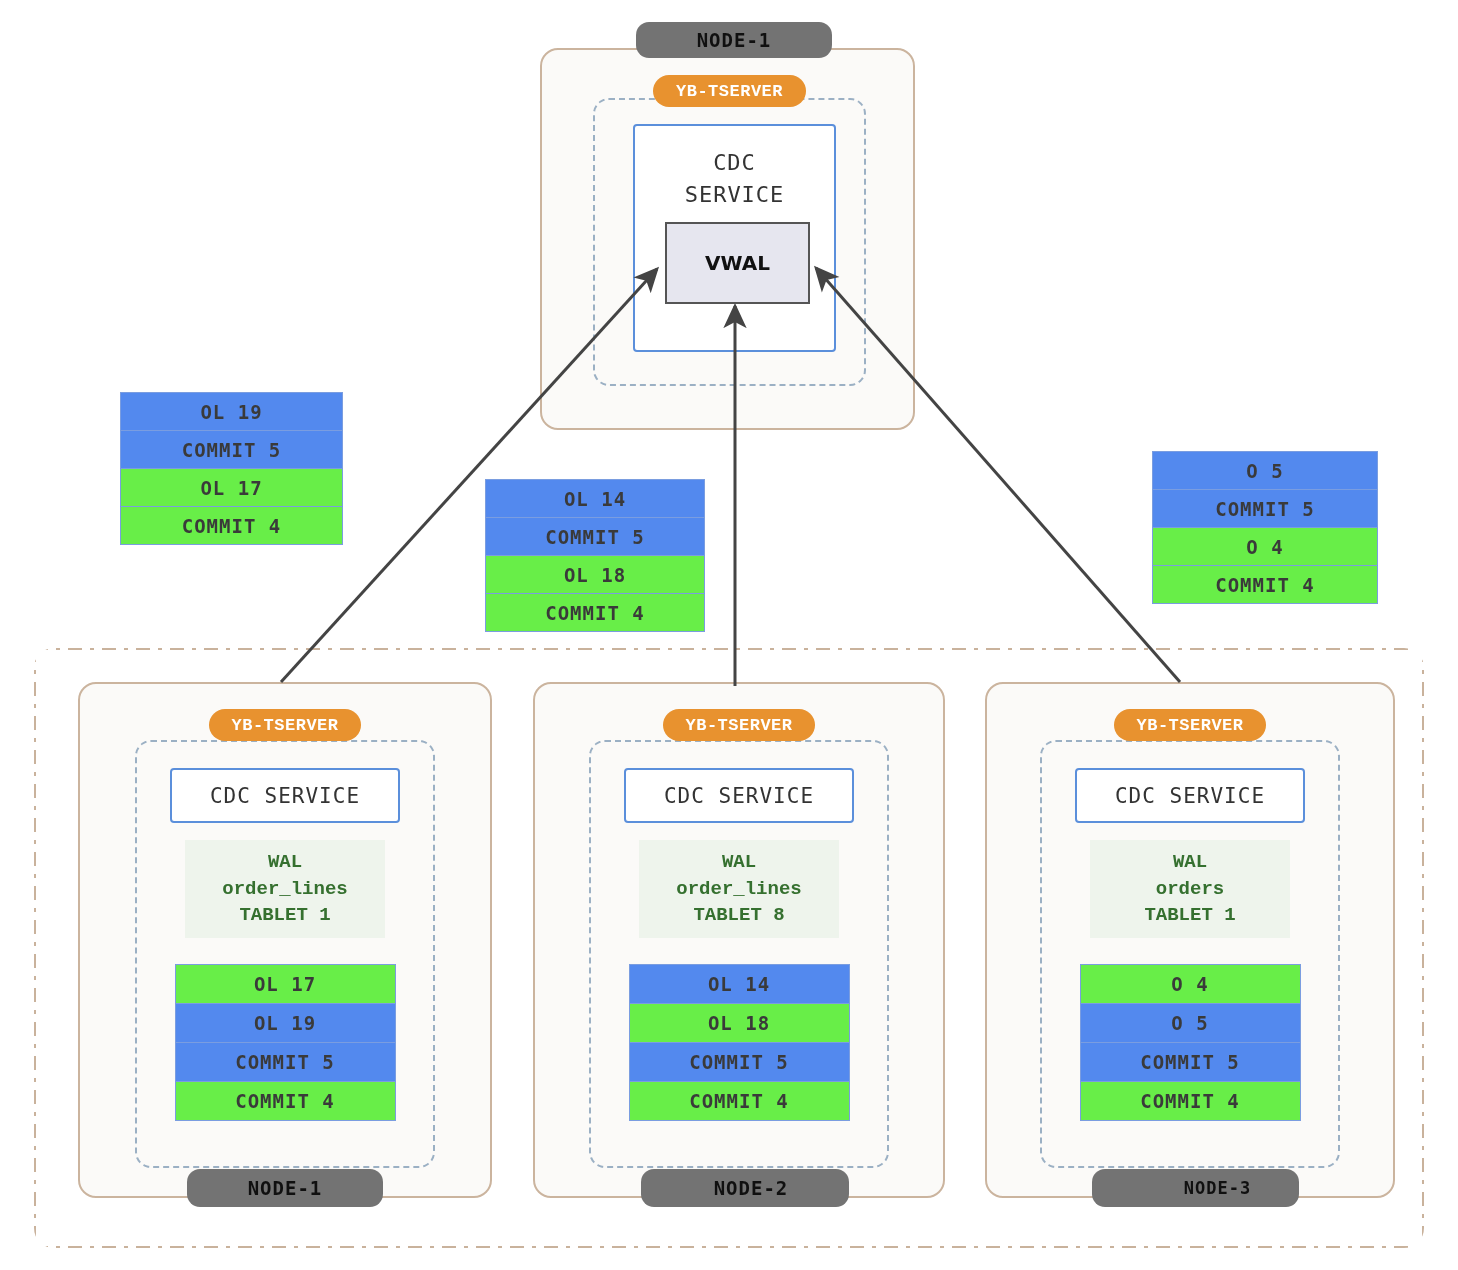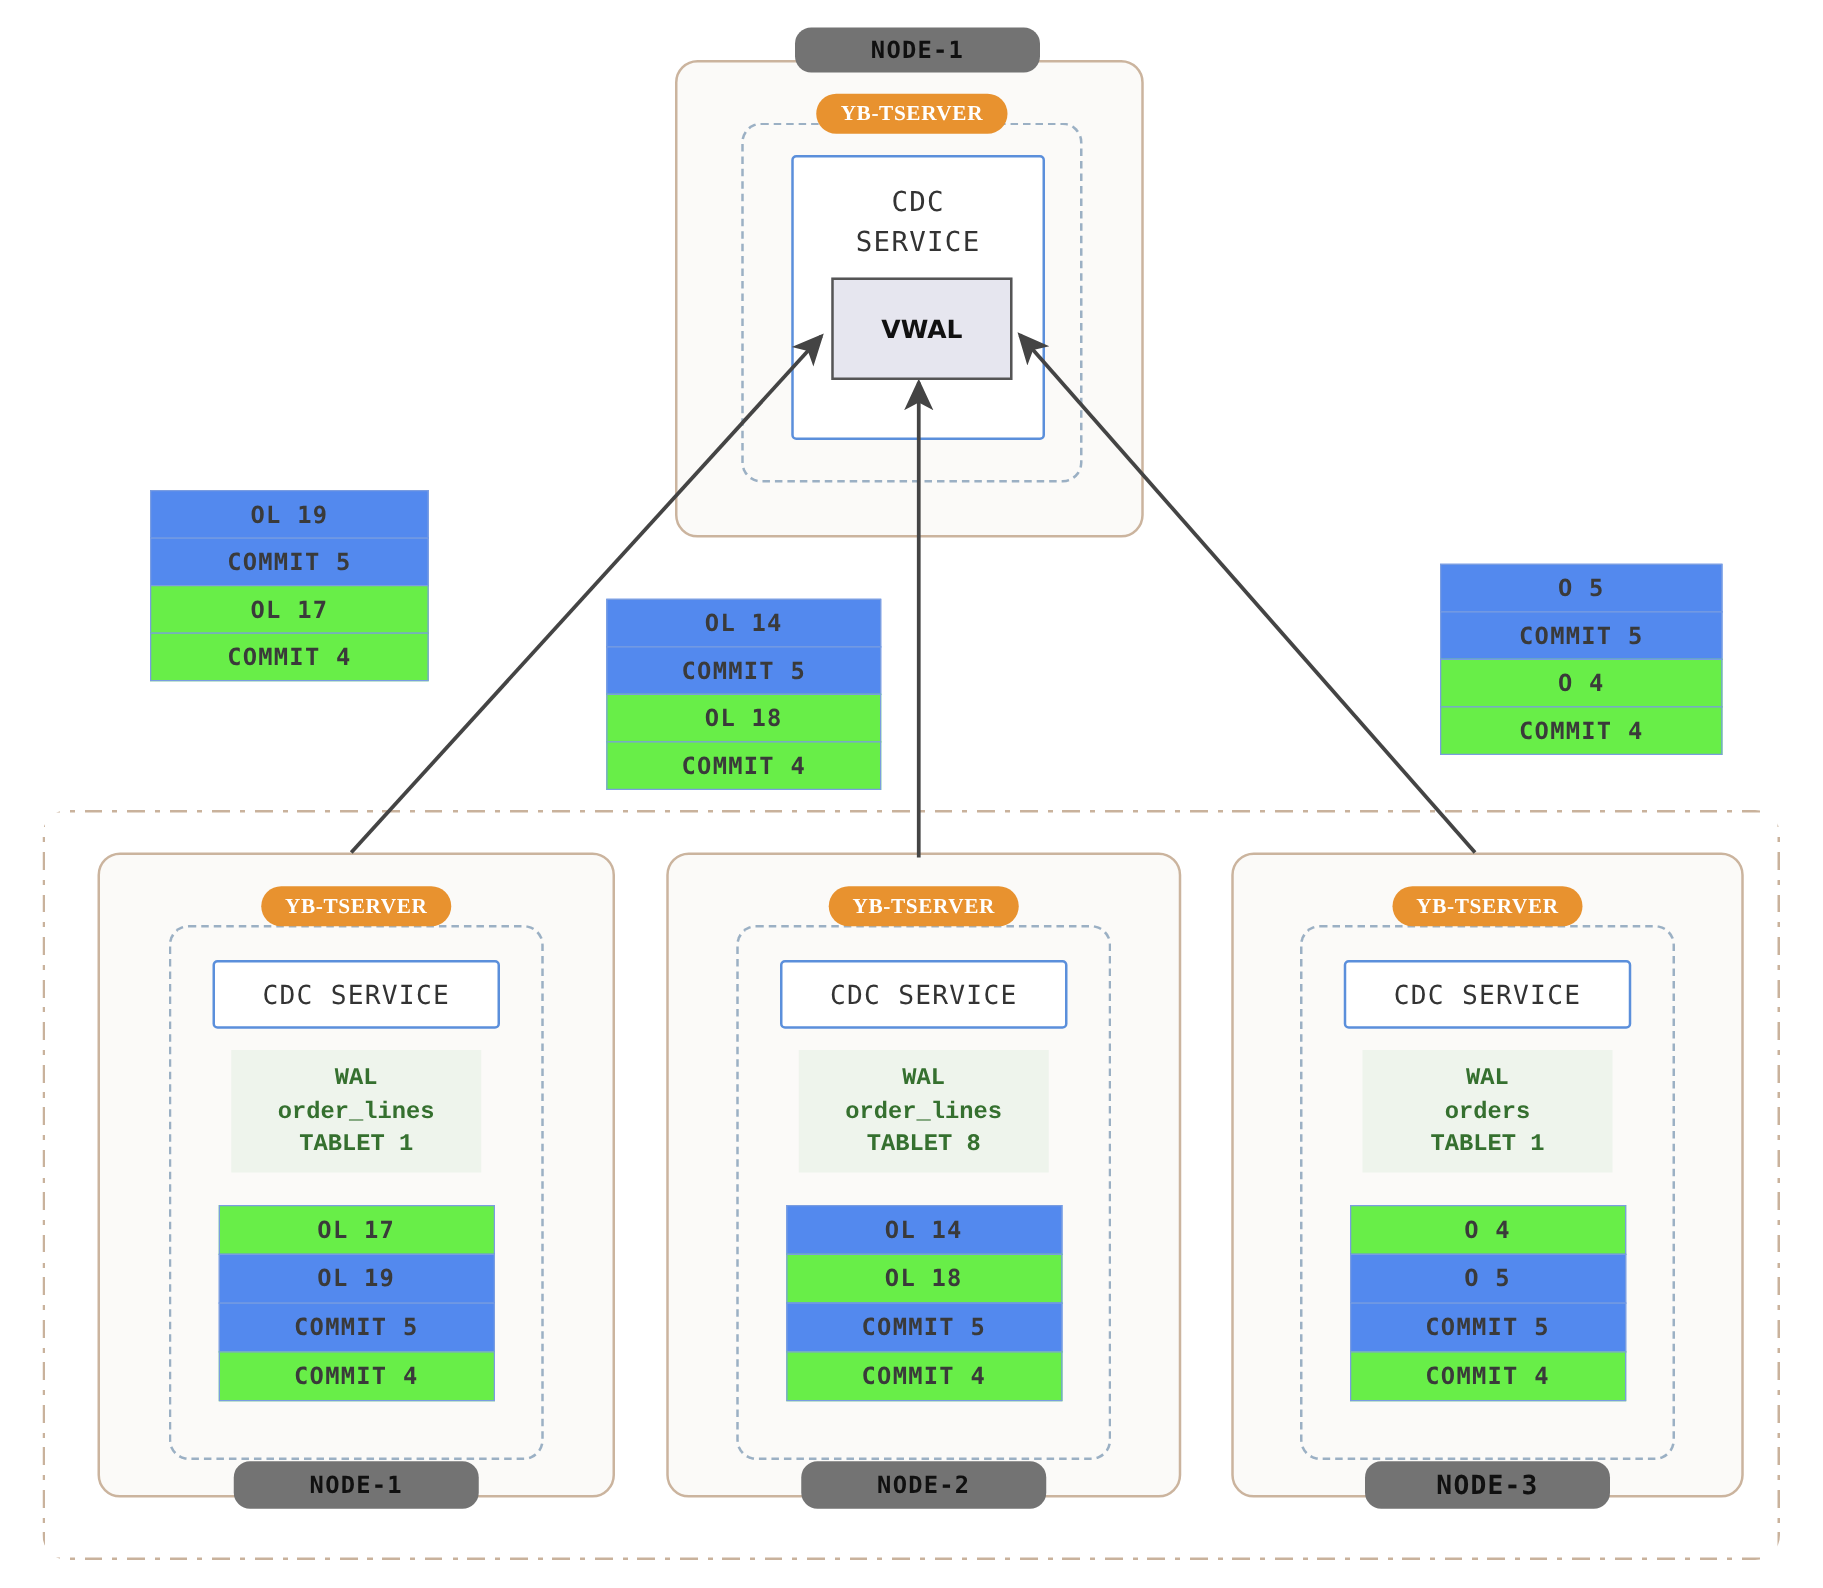--- a/index.html
+++ b/index.html
@@ -37,21 +37,21 @@
     position:absolute;
     background:#e8922f;
     color:#ffffff;
     border-radius:18px;
     font-weight:700;
     font-size:17px;
     letter-spacing:.5px;
     display:flex;align-items:center;justify-content:center;
     z-index:9;
     white-space:nowrap;
-    font-family:Liberation Serif, serif;
+    font-family:Liberation Mono, monospace;
   }
   .dash-inner{
     position:absolute;
     border:2px dashed #9bb0c4;
     border-radius:16px;
     background:#fbfaf8;
     box-sizing:border-box;
     z-index:3;
   }
   .cdc-box{
@@ -205,32 +205,32 @@
         <span>WAL</span>
         <span>order_lines</span>
         <span>TABLET 8</span>
       </div>
       <div class="stack" style="left:628.5px;top:964px;width:221px;">
         <div class="rec blue" style="height: 40px;">OL 14</div>
         <div class="rec green" style="height: 40px;">OL 18</div>
         <div class="rec blue" style="height: 40px;">COMMIT 5</div>
         <div class="rec green" style="height: 40px;">COMMIT 4</div>
       </div>
-      <div class="node-pill" style="left:641px;top:1169px;width:196px;height:38px;font-size:19px;">NODE-2</div>
+      <div class="node-pill" style="left:641px;top:1169px;width:196px;height:38px;font-size:19px;padding-left:12px;">NODE-2</div>
       <div class="node-box" style="left:985px;top:682px;width:410px;height:516px;"></div>
       <div class="dash-inner" style="left:1040px;top:740px;width:300px;height:428px;"></div>
       <div class="tserver-pill" style="left:1114px;top:709px;width:152px;height:32px;">YB-TSERVER</div>
       <div class="cdc-box" style="left:1075px;top:768px;width:230px;height:55px;font-size:21px;letter-spacing:1px;">CDC SERVICE</div>
       <div class="wal-box" style="left:1090px;top:840px;width:200px;height:98px;">
         <span>WAL</span>
         <span>orders</span>
         <span>TABLET 1</span>
       </div>
       <div class="stack" style="left:1079.5px;top:964px;width:221px;">
         <div class="rec green" style="height: 40px;">O 4</div>
         <div class="rec blue" style="height: 40px;">O 5</div>
         <div class="rec blue" style="height: 40px;">COMMIT 5</div>
         <div class="rec green" style="height: 40px;">COMMIT 4</div>
       </div>
-      <div class="node-pill" style="left:1092px;top:1169px;width:196px;height:38px;font-size:21px;">NODE-3</div>
+      <div class="node-pill" style="left:1092px;top:1169px;width:163px;height:38px;font-size:17px;padding-left:44px;">NODE-3</div>
     </div>
 
 </div>
 
 </body></html>

